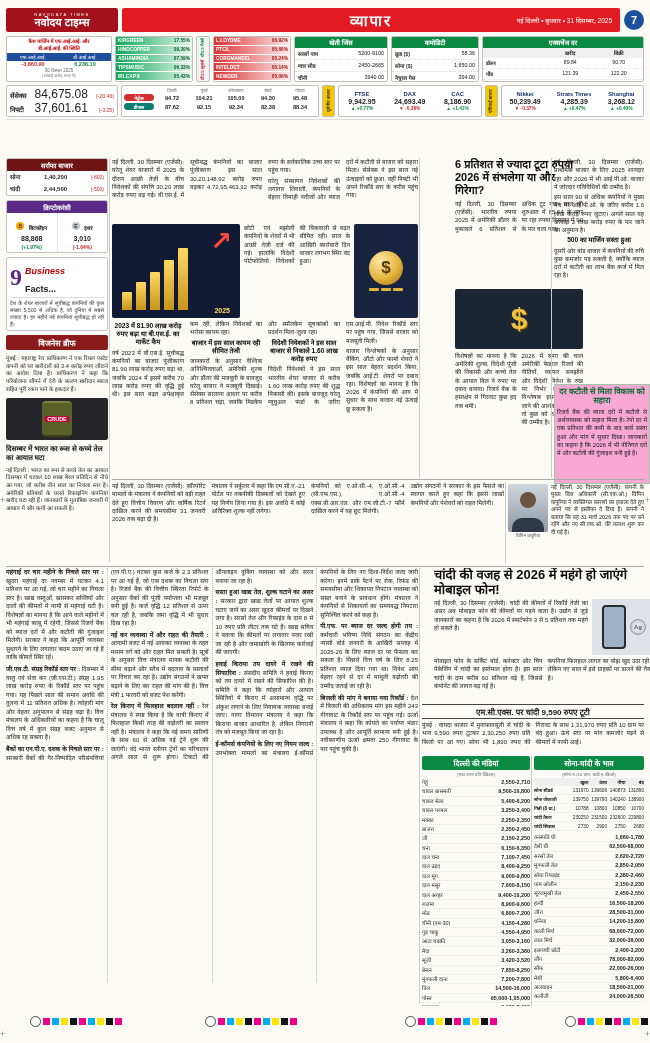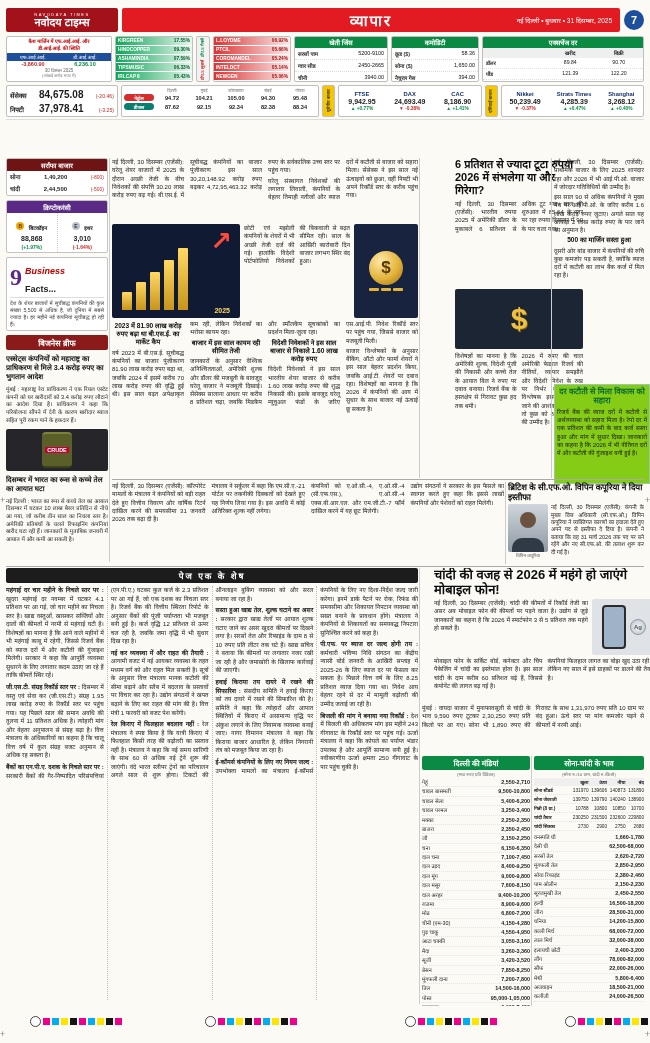--- a/index.html
+++ b/index.html
@@ -36,21 +36,21 @@
   .khetibox{width:92px;} .commbox{width:86px;} .exbox{flex:1;}
   .kv-row{display:flex;justify-content:space-between;font-size:5.4px;padding:1.5px 3px;border-bottom:1px dotted #ddd;}
   .kv-row .kn{font-weight:bold;color:#333;} .kv-row .kv{color:#111;}
   .ex-head,.ex-row{display:grid;grid-template-columns:1.3fr 1fr 1fr;font-size:5.2px;text-align:center;}
   .ex-head{background:#efefef;font-weight:bold;padding:1px 0;}
   .ex-row{padding:1px 0;border-bottom:1px dotted #e0e0e0;}
   .ex-row .en{font-weight:bold;text-align:left;padding-left:3px;}
   .ticker2{left:6px;top:85px;width:638px;height:32px;display:flex;gap:3px;}
   .idxbox{width:104px;display:flex;flex-direction:column;justify-content:space-around;padding:1px 3px;}
   .idx-line{display:flex;justify-content:space-between;align-items:baseline;}
-  .idx-line .il{font-weight:bold;font-size:6.5px;} .idx-line .iv{font-weight:bold;font-size:10px;} .idx-line .ic{font-size:5.2px;color:#c62828;}
+  .idx-line .il{font-weight:bold;font-size:6.5px;} .idx-line .iv{font-weight:normal;font-size:12px;} .idx-line .ic{font-size:5.2px;color:#c62828;}
   .fuelbox{width:192px;padding:1px 2px;}
   .fuel-row{display:grid;grid-template-columns:32px repeat(5,1fr);align-items:center;}
   .fcity{font-size:4.3px;color:#777;text-align:center;}
   .pill{font-size:4.8px;color:#fff;border-radius:5px;text-align:center;padding:0.5px 0;margin:1px 2px 1px 0;font-weight:bold;}
   .pill.petrol{background:#d32f2f;} .pill.diesel{background:#0b7d6f;}
   .fval{font-size:5.6px;font-weight:bold;text-align:center;}
   .mlab{width:11px;background:#f6c700;border:1px solid #bfbfbf;border-radius:2px;}
   .mlab .vlab{color:#333;height:100%;}
   .idxgroup{flex:1;display:flex;align-items:center;justify-content:space-around;}
   .stat{text-align:center;line-height:1.15;}
@@ -108,21 +108,21 @@
   
   .rupee{left:422px;top:158px;width:128px;height:320px;overflow:hidden;margin-left:33px;}
   .arthead{font-weight:bold;color:#0d0d0d;line-height:1.18;}
   .rupee .arthead{font-size:11px;margin-bottom:3px;}
   .rupee-b1{height:86px;overflow:hidden;}
   .dollarimg{height:60px;background:#1c2533;border-radius:2px;margin:3px 0;display:flex;align-items:center;justify-content:center;}
   .dollarimg span{font-size:30px;font-weight:bold;color:#f0c040;text-shadow:1px 1px 0 #7a5c10;}
   .rupee-b2{height:150px;overflow:hidden;}
   .ipo{left:554px;top:158px;width:90px;height:222px;overflow:hidden;}
   .ipo .arthead{font-size:9px;margin-bottom:2px;}
-  .ratecut{left:554px;top:384px;width:90px;height:94px;border:1px solid #9cc7a9;background:#84cc16;padding:2px;overflow:hidden;}
+  .ratecut{left:554px;top:384px;width:90px;height:94px;border:1px solid #9cc7a9;background:#f9a8d4;padding:2px;overflow:hidden;}
   .ratecut .arthead{font-size:8px;text-align:center;color:#0a6b34;margin-bottom:2px;}
   
   .compliance{left:112px;top:482px;width:392px;height:82px;overflow:hidden;}
   .compliance .arthead{font-size:13px;text-align:center;margin-bottom:2px;}
   .comp-body{height:50px;overflow:hidden;}
   .cfo{left:508px;top:482px;width:136px;height:82px;overflow:hidden;}
   .cfo .arthead{font-size:8.4px;line-height:1.2;}
   .cfo-row{display:flex;gap:3px;margin-top:2px;}
   .cfo-photo{width:40px;height:48px;background:linear-gradient(#cfd6dd,#8f99a3);border-radius:2px;position:relative;overflow:hidden;flex:none;}
   .cfo-photo .headc{position:absolute;left:50%;top:8px;transform:translateX(-50%);width:16px;height:16px;border-radius:50%;background:#6b5240;}
@@ -336,21 +336,21 @@
 
   <div class="abs ticker2">
     <div class="t-box idxbox">
       <div class="idx-line">
         <span class="il">सेंसेक्स</span>
         <span class="iv">84,675.08</span>
         <span class="ic">(-20.46)</span>
       </div>
       <div class="idx-line">
         <span class="il">निफ्टी</span>
-        <span class="iv">37,978.41</span>
+        <span class="iv">37,601.61</span>
         <span class="ic">(-3.25)</span>
       </div>
     </div>
 
     <div class="t-box fuelbox">
       <div class="fuel-row">
         <span></span>
 
       <span class="fcity">दिल्ली</span>
           <span class="fcity">मुंबई</span>
@@ -470,21 +470,20 @@
         <span class="f9">9</span>
         <span>
           <span class="fw1">Business</span><br>
           <span class="fw2">Facts...</span>
         </span>
       </div>
       <div class="fcap">देश के शेयर बाजारों में सूचीबद्ध कंपनियों की कुल संख्या 5,500 से अधिक है, जो दुनिया में सबसे ज्यादा है। हर महीने नई कंपनियां सूचीबद्ध हो रही हैं।</div>
     </div>
 
     <div class="briefhdr">बिजनेस ब्रीफ</div>
-    <div class="bhead">एस्सेट्स कंपनियों को महाराष्ट्र का प्राधिकरण से मिले 3.4 करोड़ रुपए का भुगतान आदेश</div>
     <div class="btext">मुंबई : महाराष्ट्र रेरा प्राधिकरण ने एक रियल एस्टेट कंपनी को घर खरीदारों को 3.4 करोड़ रुपए लौटाने का आदेश दिया है। प्राधिकरण ने कहा कि परियोजना सौंपने में देरी के कारण खरीदार ब्याज सहित पूरी रकम पाने के हकदार हैं।</div>
     <div class="crude-img">
       <div class="barrel">
         <span>CRUDE</span>
       </div>
     </div>
     <div class="bhead">दिसम्बर में भारत का रूस से कच्चे तेल का आयात घटा</div>
     <div class="btext">नई दिल्ली : भारत का रूस से कच्चे तेल का आयात दिसम्बर में घटकर 10 लाख बैरल प्रतिदिन से नीचे आ गया, जो करीब तीन साल का निचला स्तर है। अमेरिकी प्रतिबंधों के चलते रिफाइनिंग कंपनियां खरीद घटा रही हैं। जानकारों के मुताबिक जनवरी में आयात में और कमी आ सकती है।</div>
   </div>
 
@@ -566,35 +565,33 @@
     <div class="comp-body cols4 body">
 
     <p class="blk">नई दिल्ली, 30 दिसम्बर (एजेंसी): कॉरपोरेट मामलों के मंत्रालय ने कंपनियों को बड़ी राहत देते हुए वित्तीय विवरण और वार्षिक रिटर्न दाखिल करने की समयसीमा 31 जनवरी 2026 तक बढ़ा दी है।</p>
         <p class="blk">मंत्रालय ने सर्कुलर में कहा कि एम.सी.ए.-21 पोर्टल पर तकनीकी दिक्कतों को देखते हुए यह निर्णय लिया गया है। इस अवधि में कोई अतिरिक्त शुल्क नहीं लगेगा।</p>
         <p class="blk">कंपनियों को ए.ओ.सी.-4, ए.ओ.सी.-4 (सी.एफ.एस.), ए.ओ.सी.-4 एक्स.बी.आर.एल. और एम.जी.टी.-7 फॉर्म दाखिल करने में यह छूट मिलेगी।</p>
         <p class="blk">उद्योग संगठनों ने सरकार के इस फैसले का स्वागत करते हुए कहा कि इससे लाखों कंपनियों और पेशेवरों को राहत मिलेगी।</p>
       </div>
   </div>
 
   <div class="abs cfo">
-    <div class="arthead">ब्रिटिश के सी.एफ.ओ. विपिन कपूरिया ने दिया इस्तीफा</div>
     <div class="cfo-row">
       <div>
         <div class="cfo-photo">
           <span class="headc"></span>
             <span class="shoulders"></span>
         </div>
         <div class="cfo-cap">विपिन कपूरिया</div>
       </div>
       <div class="cfo-body">नई दिल्ली, 30 दिसम्बर (एजेंसी): कंपनी के मुख्य वित्त अधिकारी (सी.एफ.ओ.) विपिन कपूरिया ने व्यक्तिगत कारणों का हवाला देते हुए अपने पद से इस्तीफा दे दिया है। कंपनी ने बताया कि वह 31 मार्च 2026 तक पद पर बने रहेंगे और नए सी.एफ.ओ. की तलाश शुरू कर दी गई है।</div>
     </div>
   </div>
 
   <div class="abs pageone">
-    <div class="contband">पेज एक के शेष</div>
     <div class="cont">
 
         <p class="cont-item">
           <b>महंगाई दर चार महीने के निचले स्तर पर :</b>
           <span>खुदरा महंगाई दर नवम्बर में घटकर 4.1 प्रतिशत पर आ गई, जो चार महीने का निचला स्तर है। खाद्य वस्तुओं, खासकर सब्जियों और दालों की कीमतों में नरमी से महंगाई घटी है। विशेषज्ञों का मानना है कि आने वाले महीनों में भी महंगाई काबू में रहेगी, जिससे रिजर्व बैंक को ब्याज दरों में और कटौती की गुंजाइश मिलेगी। सरकार ने कहा कि आपूर्ति व्यवस्था सुधारने के लिए लगातार कदम उठाए जा रहे हैं ताकि कीमतें स्थिर रहें।</span>
         </p>
 
         <p class="cont-item">
           <b>जी.एस.टी. संग्रह रिकॉर्ड स्तर पर :</b>
           <span>दिसम्बर में वस्तु एवं सेवा कर (जी.एस.टी.) संग्रह 1.95 लाख करोड़ रुपए के रिकॉर्ड स्तर पर पहुंच गया। यह पिछले साल की समान अवधि की तुलना में 11 प्रतिशत अधिक है। त्योहारी मांग और बेहतर अनुपालन से संग्रह बढ़ा है। वित्त मंत्रालय के अधिकारियों का कहना है कि चालू वित्त वर्ष में कुल संग्रह बजट अनुमान से अधिक रह सकता है।</span>
@@ -652,20 +649,21 @@
       </div>
     </div>
     <div class="mob-cols cols2 body">
 
     <p class="blk">मोबाइल फोन के सर्किट बोर्ड, कनेक्टर और चिप पैकेजिंग में चांदी का इस्तेमाल होता है। इस साल चांदी के दाम करीब 60 प्रतिशत बढ़े हैं, जिससे कंपोनेंट की लागत बढ़ गई है।</p>
         <p class="blk">कंपनियां फिलहाल लागत का बोझ खुद उठा रही हैं, लेकिन नए साल में इसे ग्राहकों पर डालने की तैयारी है।</p>
       </div>
   </div>
 
   <div class="abs mcx">
+    <div class="mcx-head">एम.सी.एक्स. पर चांदी 9,590 रुपए टूटी</div>
     <div class="mcx-body cols2 body">मुंबई : वायदा बाजार में मुनाफावसूली से चांदी के भाव 9,590 रुपए टूटकर 2,30,250 रुपए प्रति किलो पर आ गए। सोना भी 1,890 रुपए की गिरावट के साथ 1,31,970 रुपए प्रति 10 ग्राम पर बंद हुआ। ऊंचे स्तर पर मांग कमजोर पड़ने से कीमतों में नरमी आई।</div>
   </div>
 
   <div class="abs gold">
     <div class="tbl-hdr">सोना-चांदी के भाव</div>
     <div class="tbl-note">(सोना रु./10 ग्राम, चांदी रु./किलो)</div>
     <div class="thead">
       <span class="tn0"></span>
       <span>खुला</span>
       <span>ऊंचा</span>

